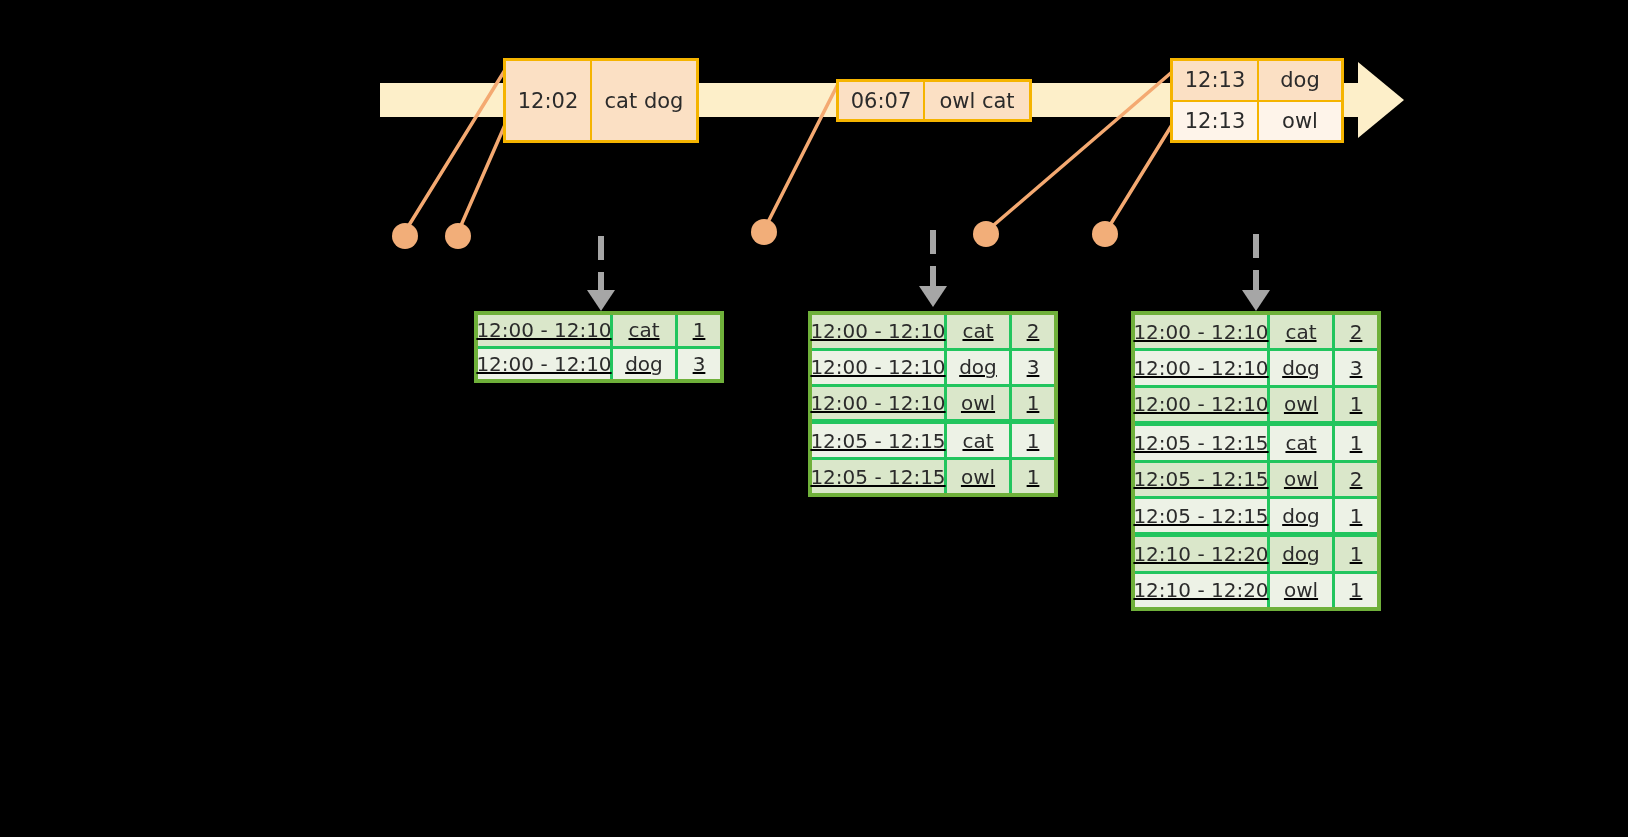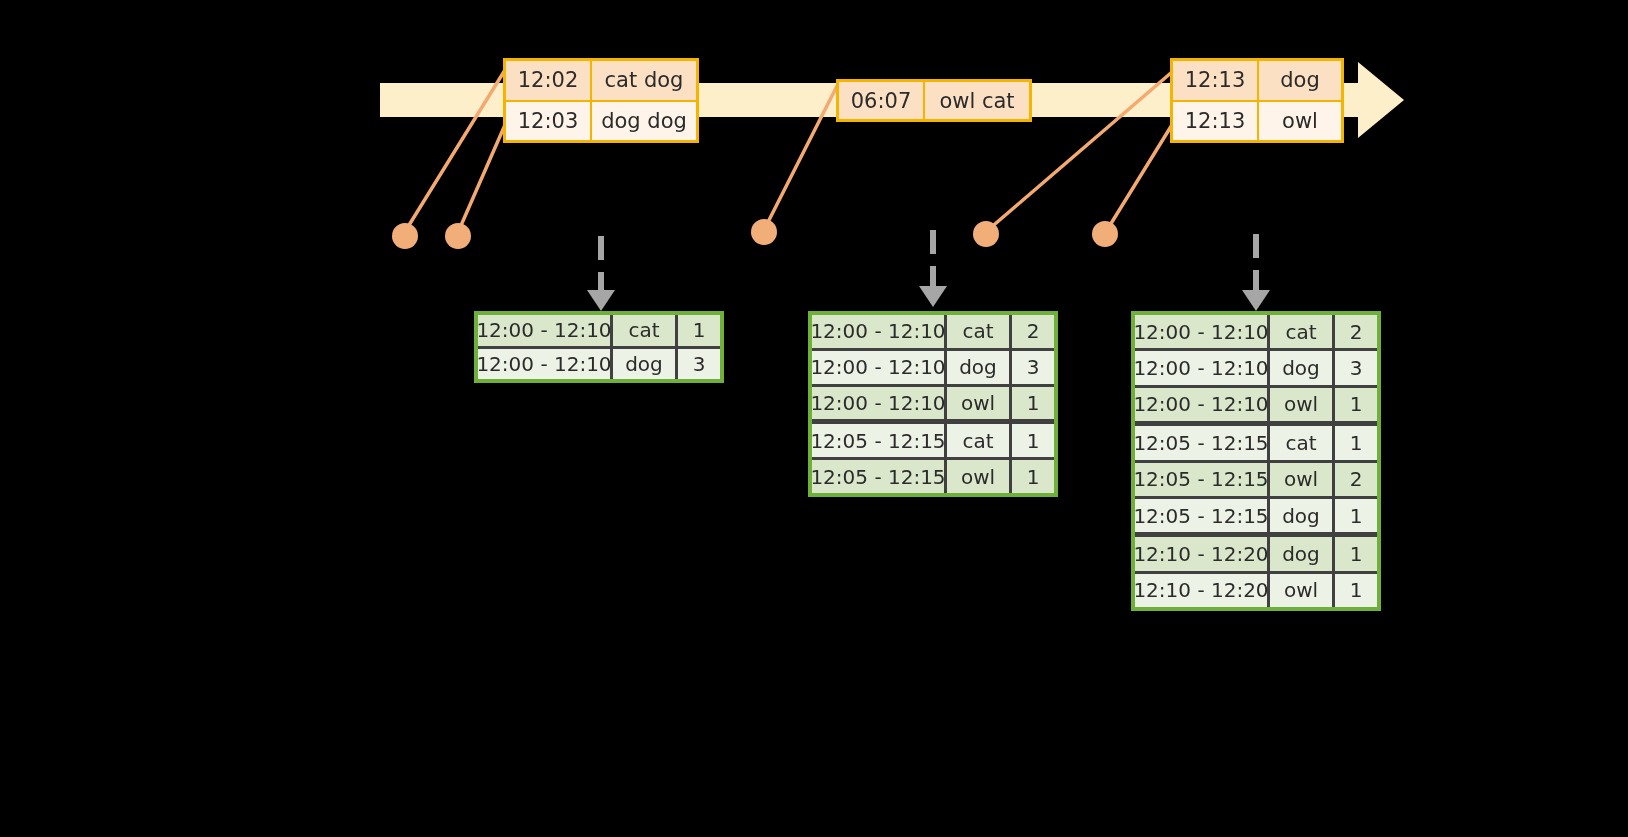--- a/index.html
+++ b/index.html
@@ -65,25 +65,26 @@
     flex: 1 1 auto;
   }
   .row-shade-a .event-cell { background: #FBE0C4; }
   .row-shade-b .event-cell { background: #FEF4EA; }
 
   
   .result-table {
     position: absolute;
     border: 4px solid #6FB03A;
     box-sizing: border-box;
-    background: #404040;
+    background: #22c55e;
     display: flex;
     flex-direction: column;
     gap: 3px;
     padding: 0;
+    text-decoration: underline;
   }
   .rt-row {
     display: flex;
     flex-direction: row;
     height: 35px;
     gap: 3px;
   }
   .rt-cell {
     display: flex;
     align-items: center;
@@ -141,24 +142,20 @@
       <polygon points="919,286 947,286 933,307"></polygon>
       <polygon points="1242,290 1270,290 1256,311"></polygon>
     </g>
   </svg>
 
   <div class="event-box" style="left:503px; top:58px; width:196px; height:85px;">
     <div class="event-row row-shade-a">
       <div class="event-cell time">12:02</div>
       <div class="event-cell payload">cat dog</div>
     </div>
-    <div class="event-row row-shade-b">
-      <div class="event-cell time">12:03</div>
-      <div class="event-cell payload">dog dog</div>
-    </div>
   </div>
 
   <div class="event-box" style="left:836px; top:79px; width:196px; height:43px;">
     <div class="event-row row-shade-a">
       <div class="event-cell time">06:07</div>
       <div class="event-cell payload">owl cat</div>
     </div>
   </div>
 
   <div class="event-box" style="left:1170px; top:58px; width:174px; height:85px;">

